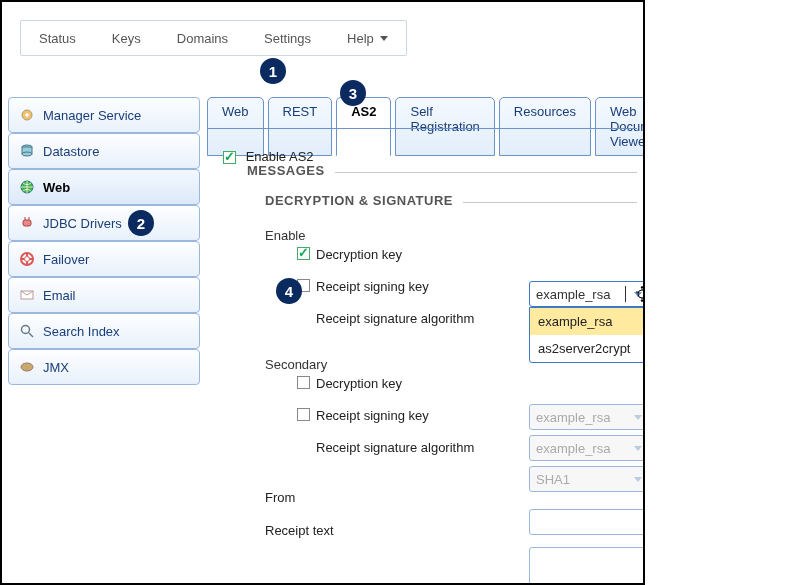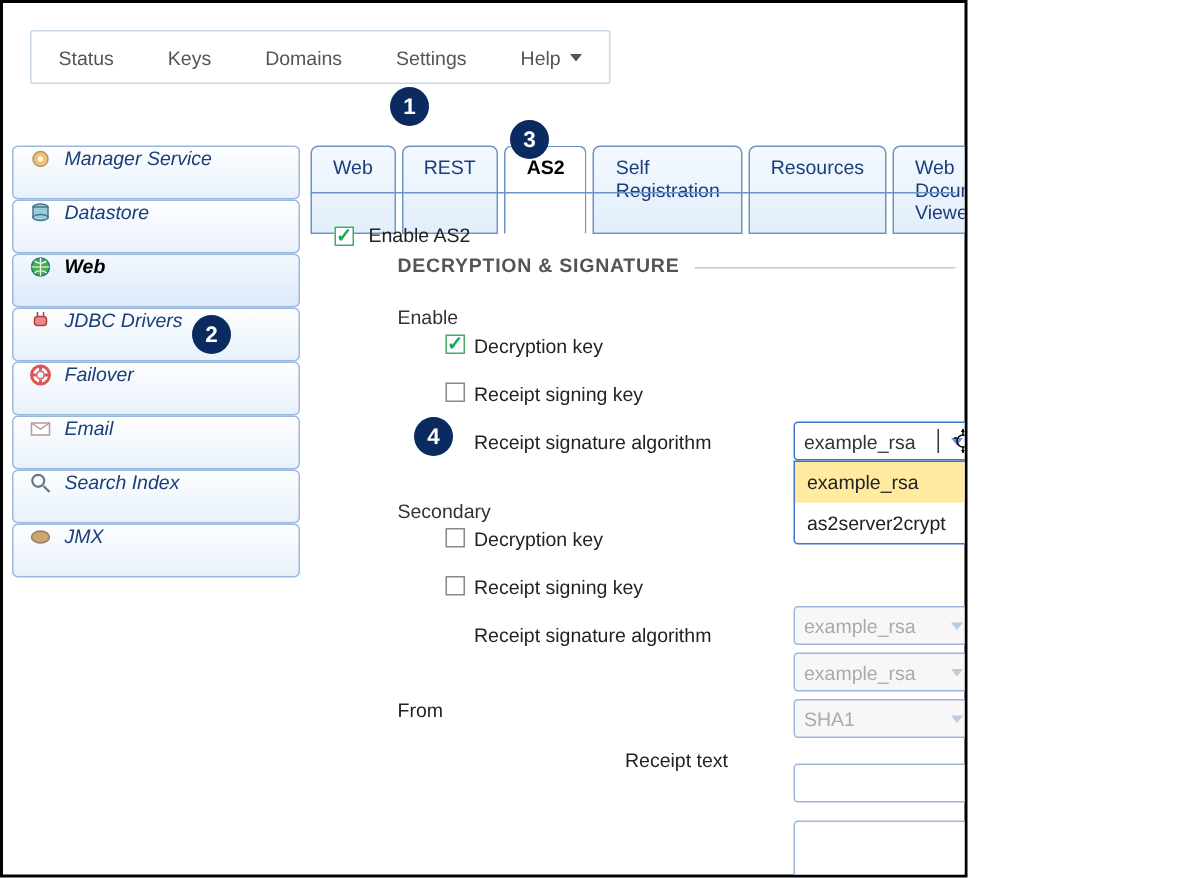--- a/index.html
+++ b/index.html
@@ -53,25 +53,25 @@
     top: 95px;
     width: 192px;
   }
   .side-item {
     height: 36px;
     border: 1px solid #9bb8dc;
     border-radius: 4px;
     margin-bottom: 0px;
     background: linear-gradient(#fdfeff,#e8f1fb);
     display: flex;
+    align-items: center;
     padding: 0 10px;
     cursor: pointer;
     color: #1a3e7a;
     position: relative;
-    font-style: italic;
   }
   .side-item.active {
     background: linear-gradient(#f3f8fe,#dce9f9);
     font-weight: bold;
     color: #000;
   }
   .side-item .icon {
     width: 16px; height: 16px;
     margin-right: 8px;
     flex-shrink: 0;
@@ -365,20 +365,21 @@
     <div class="tab">Web Document Viewer</div>
   </div>
   <div class="tab-underline"></div>
 
   <div class="content">
     <div class="enable-row">
       <span class="chk checked"></span>
       <span>Enable AS2</span>
     </div>
 
+    <div class="section-title"><span>MESSAGES</span></div>
 
     <div class="subsection-title"><span>DECRYPTION &amp; SIGNATURE</span></div>
 
     <div class="group-label">Enable</div>
 
     <div class="field-row">
       <span class="chk checked"></span>
       <span class="ftext">Decryption key</span>
     </div>
     <div class="field-row">
@@ -399,21 +400,21 @@
     <div class="field-row">
       <span class="chk unchecked"></span>
       <span class="ftext">Receipt signing key</span>
     </div>
     <div class="field-row">
       <span style="width:19px;"></span>
       <span class="ftext">Receipt signature algorithm</span>
     </div>
 
     <div style="margin:22px 0 0 58px; color:#222;">From</div>
-    <div style="margin:18px 0 0 58px; color:#222;text-align:center;">Receipt text</div>
+    <div style="margin:18px 0 0 58px; color:#222;">Receipt text</div>
 
     <div class="combo open" style="left:322px; top:144px;">
       <span>example_rsa</span>
       <span style="position:absolute; right:22px; top:4px; bottom:4px; border-left:1px solid #333;"></span>
       <span class="arrow"></span>
     </div>
     <div class="dropdown" style="left:322px; top:170px;">
       <div class="opt hl">example_rsa</div>
       <div class="opt">as2server2crypt</div>
     </div>

